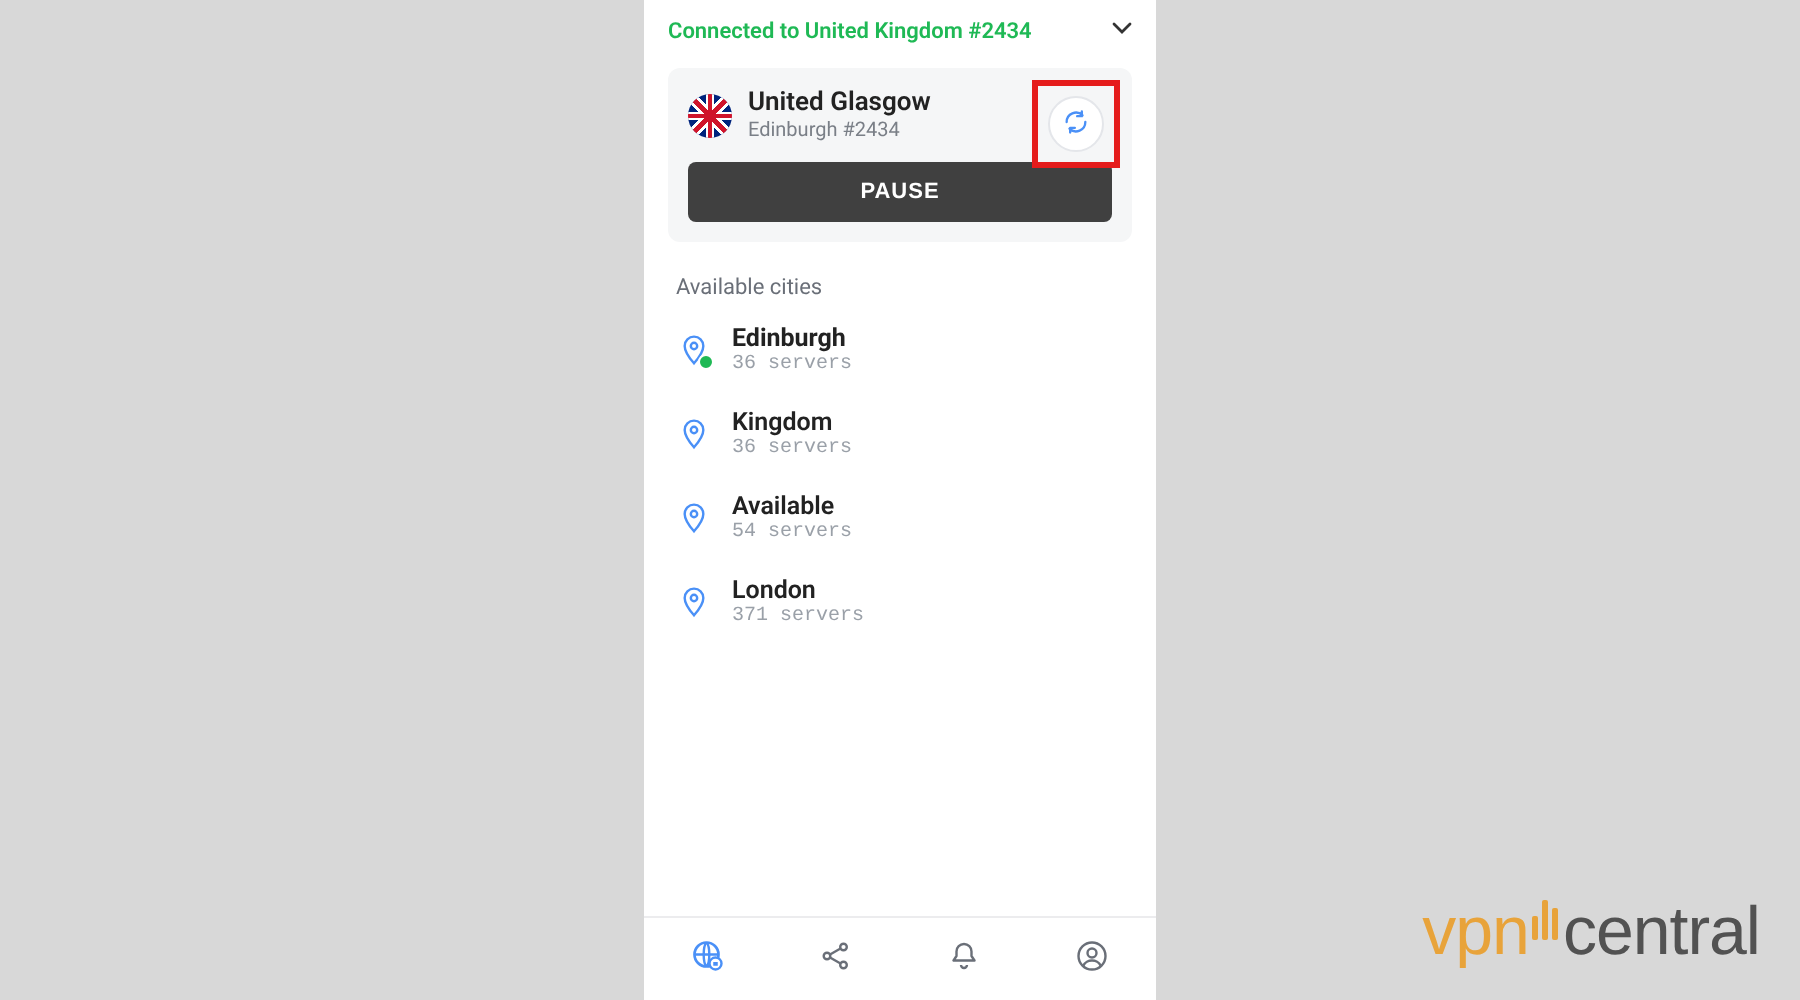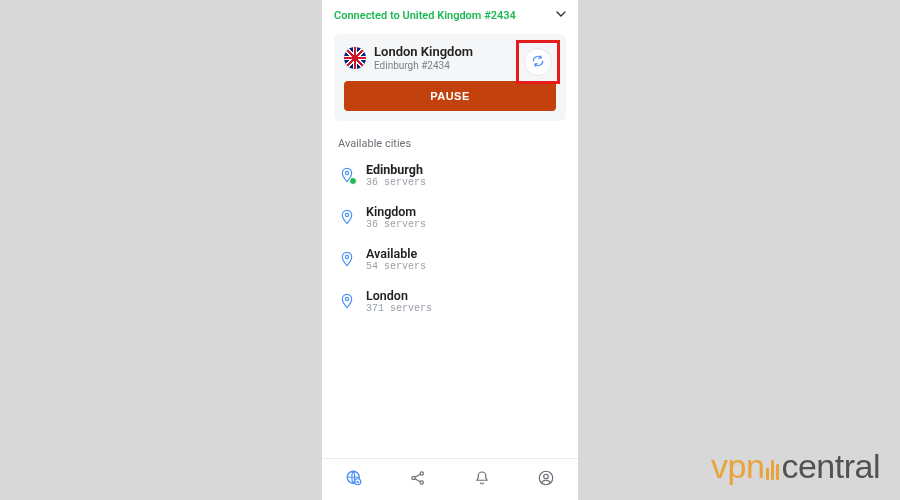--- a/index.html
+++ b/index.html
@@ -90,21 +90,21 @@
     flex: 1;
     height: 30px;
     border: none;
     border-radius: 4px;
     font-size: 11px;
     font-weight: 700;
     letter-spacing: 0.5px;
     color: #fff;
     cursor: pointer;
   }
-  .btn-pause { background: #c2410c; }
+  .btn-pause { background: #404040; }
   .btn-disc { background: #8e8f91; }
   
   .section-title {
     font-size: 11px;
     color: #6a6f78;
     padding: 6px 16px 4px 16px;
   }
   .city-list { padding: 0 8px; }
   .city {
     display: flex; align-items: center;
@@ -144,21 +144,21 @@
   .tab svg { width: 18px; height: 18px; }
   
   .watermark {
     position: absolute;
     right: 20px; bottom: 14px;
     font-size: 34px;
     font-weight: 400;
     letter-spacing: -0.5px;
     color: #525252;
     font-family: Arial, sans-serif;
-    display: flex; align-items: center;
+    display: flex; align-items: flex-start;
   }
   .watermark .v { color: #e8a33a; font-weight: 500; }
   .watermark .bars {
     display: inline-flex; gap: 2px; align-items: flex-end;
     margin: 0 2px; transform: translateY(3px);
   }
   .watermark .bars span {
     width: 3px; background: #e8a33a; border-radius: 1px;
   }
   .watermark .bars span:nth-child(1){height:12px;}
@@ -176,21 +176,21 @@
       <svg width="10" height="10" viewBox="0 0 10 10">
           <path d="M1 3l4 4 4-4" stroke="#333" stroke-width="1.4" fill="none" stroke-linecap="round"></path>
         </svg>
     </span>
   </div>
 
   <div class="card">
     <div class="card-top">
       <div class="flag"></div>
       <div>
-        <div class="card-title">London Kingdom</div>
+        <div class="card-title">United Glasgow</div>
         <div class="card-sub">Edinburgh #2434</div>
       </div>
     </div>
     <div class="refresh-wrap">
       <div class="refresh-btn">
         <span>
           <svg width="14" height="14" viewBox="0 0 24 24">
               <path d="M4 12a8 8 0 0 1 13.6-5.7M20 12a8 8 0 0 1-13.6 5.7M17 3v4h-4M7 21v-4h4" stroke="#4a90f7" stroke-width="2" fill="none" stroke-linecap="round" stroke-linejoin="round"></path>
             </svg>
         </span>

